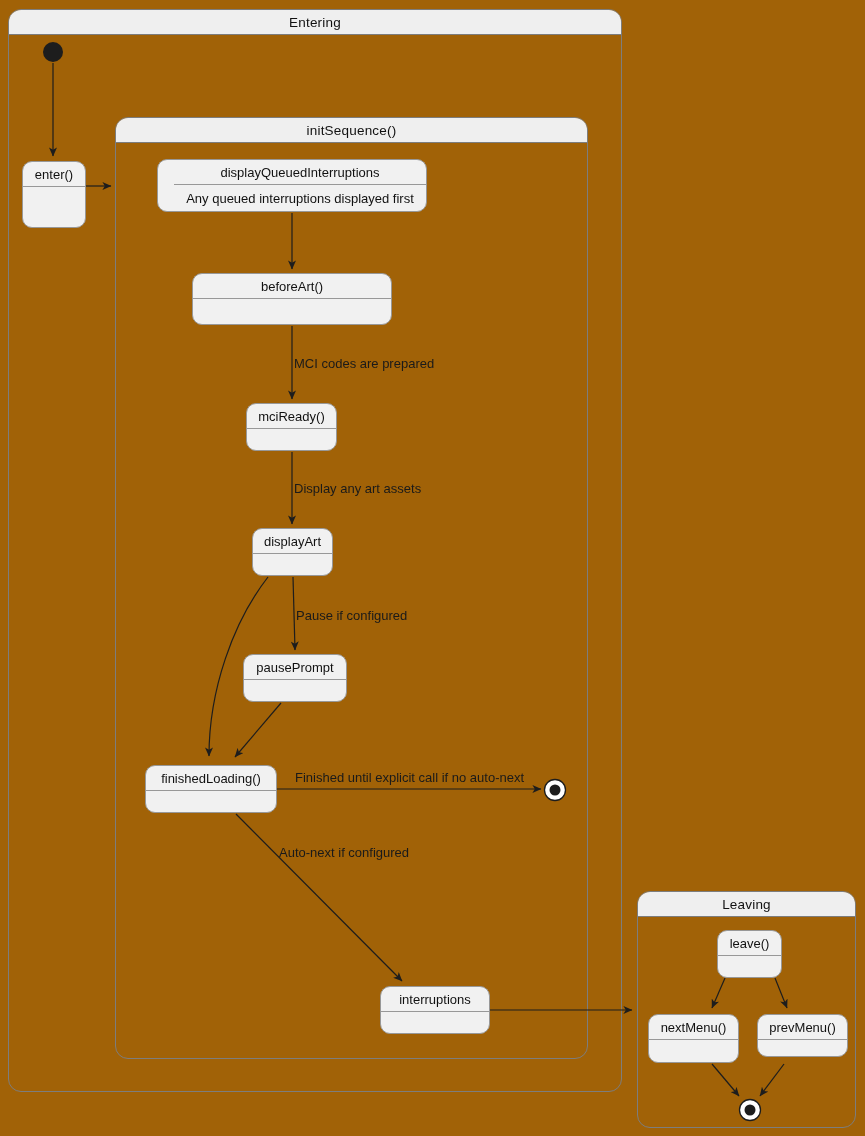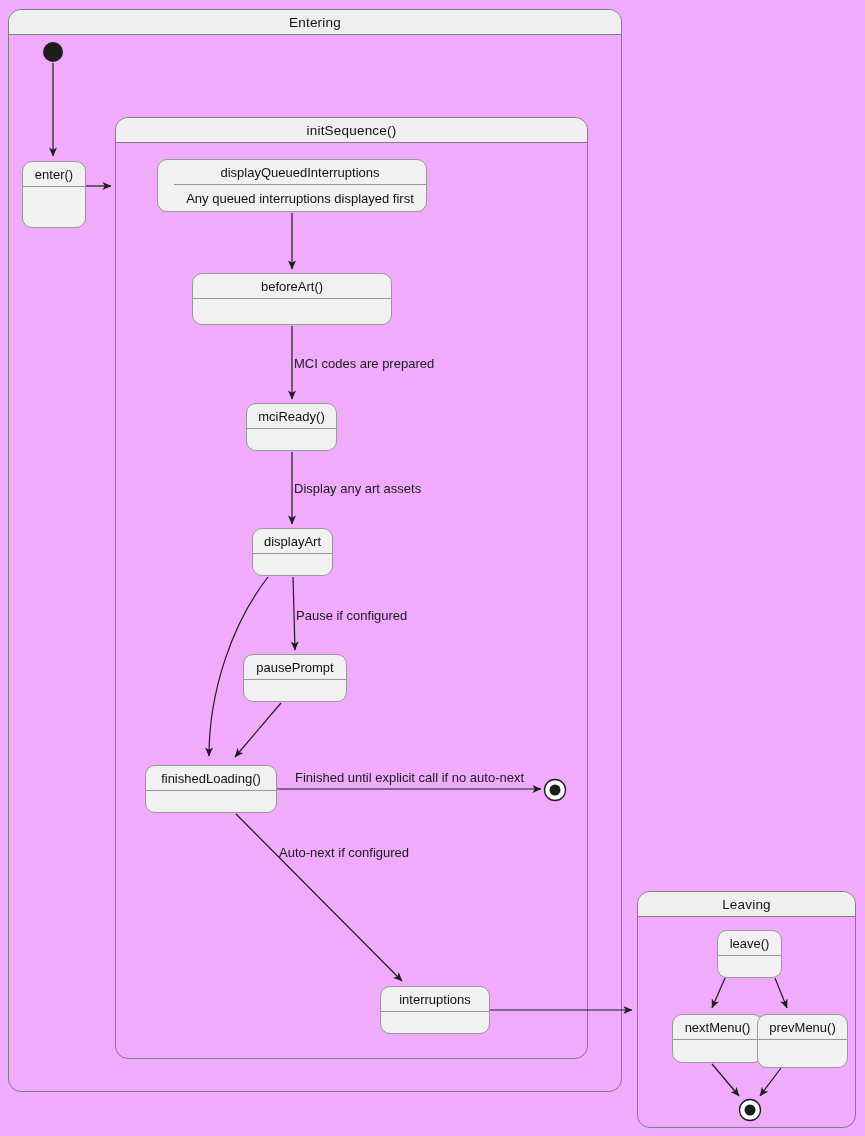--- a/index.html
+++ b/index.html
@@ -1,18 +1,18 @@
 <!DOCTYPE html>
 <html><head>
 <meta charset="utf-8">
 <style>
   html,body { margin:0; padding:0; background:#ffffff; }
   .canvas {
     position:relative; width:865px; height:1136px; overflow:hidden;
-    background:#f0abfc; font-family:"Liberation Sans", sans-serif; color:#111;
+    background:#a16207; font-family:"Liberation Sans", sans-serif; color:#111;
   }
   .container {
     position:absolute; border:1.4px solid #7d7d7d; border-radius:13px;
     background:transparent; box-sizing:border-box;
   }
   .container-title {
     height:24px; background:#efefef; border-bottom:1.4px solid #7d7d7d;
     border-radius:12px 12px 0 0; display:flex; align-items:center; justify-content:center;
     font-size:13.5px; letter-spacing:.2px;
   }
@@ -131,27 +131,27 @@
     <div class="state-divider"></div>
     <div class="state-body"></div>
   </div>
 
   <div class="state" style="left:717px; top:930px; width:65px; height:48px;">
     <div class="state-title">leave()</div>
     <div class="state-divider"></div>
     <div class="state-body"></div>
   </div>
 
-  <div class="state" style="left:648px; top:1014px; width:91px; height:49px;margin-left:24px;">
+  <div class="state" style="left:648px; top:1014px; width:91px; height:49px;">
     <div class="state-title">nextMenu()</div>
     <div class="state-divider"></div>
     <div class="state-body"></div>
   </div>
 
-  <div class="state" style="left:757px; top:1014px; width:91px; height:54px;">
+  <div class="state" style="left:757px; top:1014px; width:91px; height:43px;">
     <div class="state-title">prevMenu()</div>
     <div class="state-divider"></div>
     <div class="state-body"></div>
   </div>
 
   <div class="edge-label" style="left:294px; top:356px;">MCI codes are prepared</div>
   <div class="edge-label" style="left:294px; top:481px;">Display any art assets</div>
   <div class="edge-label" style="left:296px; top:608px;text-align:center;">Pause if configured</div>
   <div class="edge-label" style="left:295px; top:770px;">Finished until explicit call if no auto-next</div>
   <div class="edge-label" style="left:279px; top:845px;">Auto-next if configured</div>

